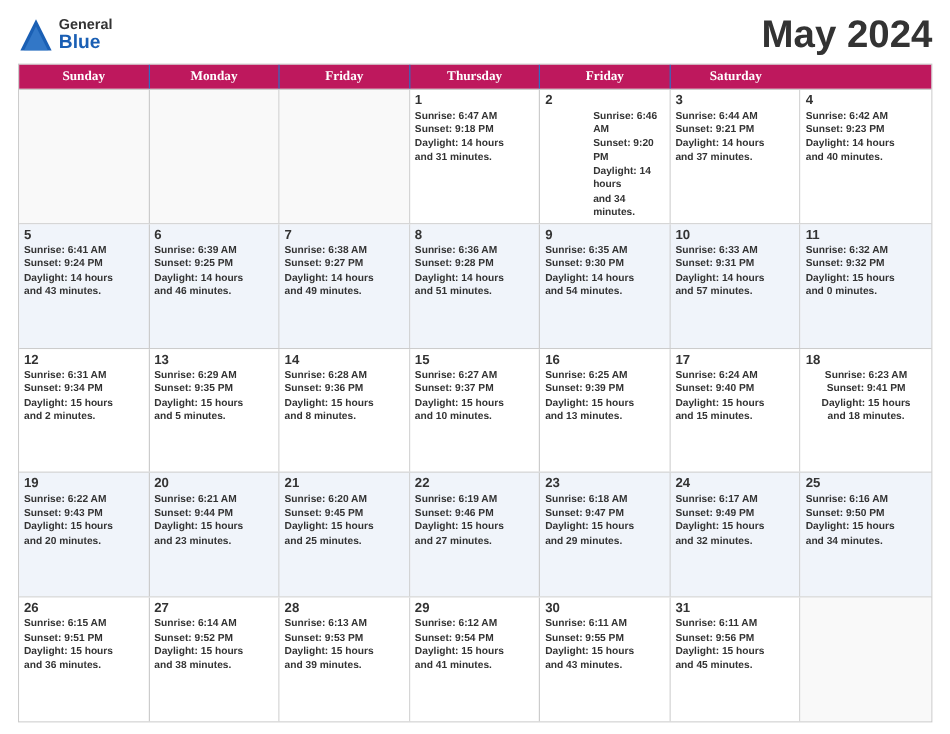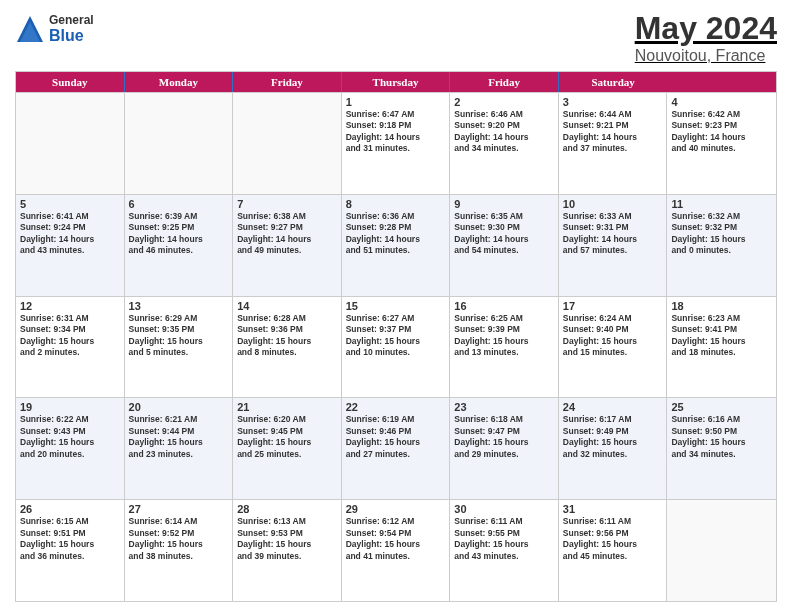--- a/index.html
+++ b/index.html
@@ -42,21 +42,21 @@
       font-size: 16px;
       font-weight: bold;
       color: #1a5fb4;
     }
     .logo-icon {
       width: 30px;
       height: 30px;
       margin-right: 4px;
     }
     .title-block {
-      text-decoration: underline;
+      text-align: right;
     }
     .main-title {
       font-size: 32px;
       font-weight: bold;
       color: #333;
     }
     .subtitle {
       font-size: 16px;
       color: #555;
     }
@@ -134,21 +134,20 @@
         <polygon points="15,2 28,28 2,28" fill="#1a5fb4"></polygon>
         <polygon points="15,8 25,28 5,28" fill="#4a90d9" opacity="0.5"></polygon>
       </svg>
       <div class="logo-text">
         <span class="logo-general">General</span>
         <span class="logo-blue">Blue</span>
       </div>
     </div>
     <div class="title-block">
       <div class="main-title">May 2024</div>
-      <div class="subtitle">Nouvoitou, France</div>
     </div>
   </div>
 
   <div class="calendar">
     <div class="cal-header" id="cal-header">
         <div class="cal-header-cell">Sunday</div>
         <div class="cal-header-cell">Monday</div>
         <div class="cal-header-cell">Friday</div>
         <div class="cal-header-cell">Thursday</div>
         <div class="cal-header-cell">Friday</div>
@@ -161,21 +160,21 @@
           <div class="cal-cell empty"></div>
           <div class="cal-cell">
             <div class="day-num">1</div>
             <div class="day-info" style="white-space: pre-line;">Sunrise: 6:47 AM
 Sunset: 9:18 PM
 Daylight: 14 hours
 and 31 minutes.</div>
           </div>
           <div class="cal-cell">
             <div class="day-num">2</div>
-            <div class="day-info" style="white-space: pre-line;">Sunrise: 6:46 AM
+            <div class="day-info" style="white-space: pre-line; margin-left: 40px;">Sunrise: 6:46 AM
 Sunset: 9:20 PM
 Daylight: 14 hours
 and 34 minutes.</div>
           </div>
           <div class="cal-cell">
             <div class="day-num">3</div>
             <div class="day-info" style="white-space: pre-line;">Sunrise: 6:44 AM
 Sunset: 9:21 PM
 Daylight: 14 hours
 and 37 minutes.</div>
@@ -277,21 +276,21 @@
           </div>
           <div class="cal-cell">
             <div class="day-num">17</div>
             <div class="day-info" style="white-space: pre-line;">Sunrise: 6:24 AM
 Sunset: 9:40 PM
 Daylight: 15 hours
 and 15 minutes.</div>
           </div>
           <div class="cal-cell">
             <div class="day-num">18</div>
-            <div class="day-info" style="white-space: pre-line;">Sunrise: 6:23 AM
+            <div class="day-info" style="white-space: pre-line; text-align: center;">Sunrise: 6:23 AM
 Sunset: 9:41 PM
 Daylight: 15 hours
 and 18 minutes.</div>
           </div>
         </div>
         <div class="cal-row">
           <div class="cal-cell">
             <div class="day-num">19</div>
             <div class="day-info" style="white-space: pre-line;">Sunrise: 6:22 AM
 Sunset: 9:43 PM

